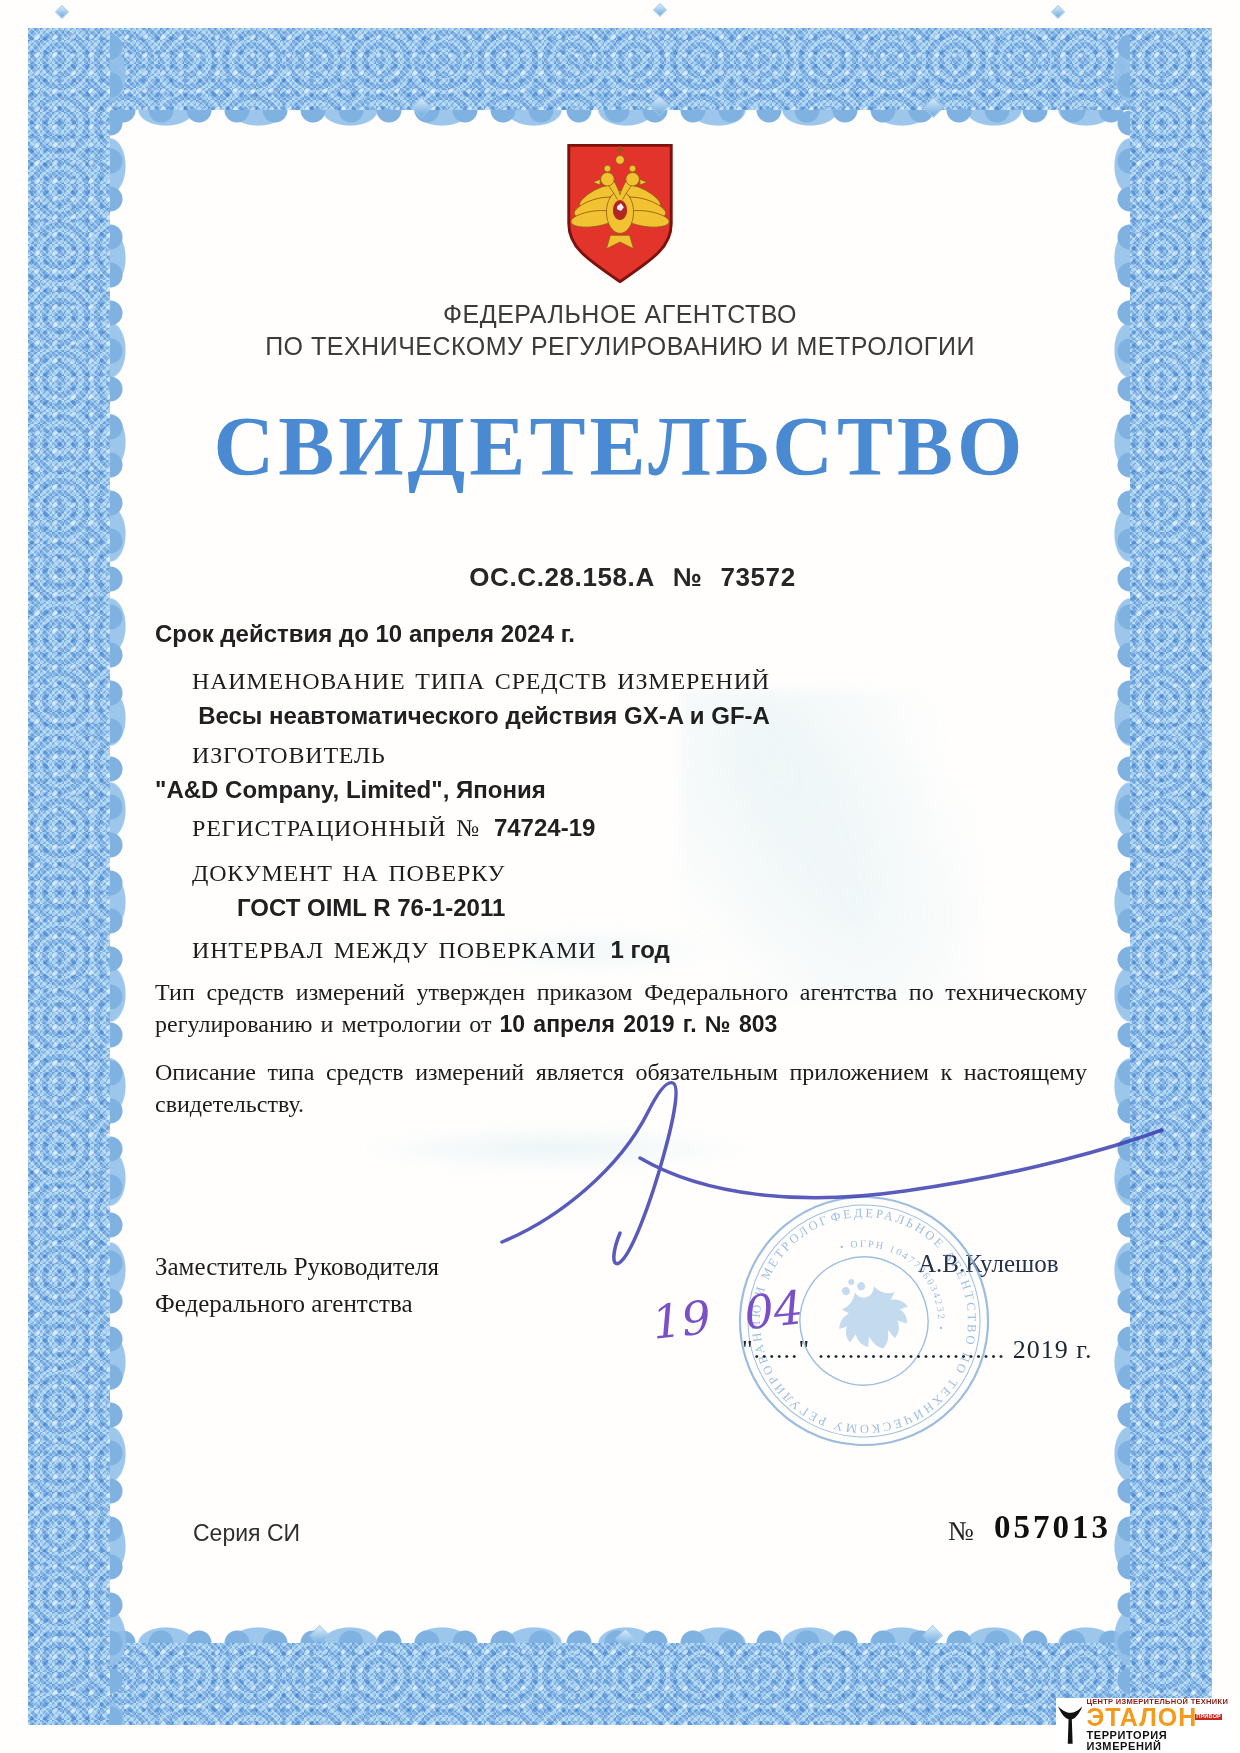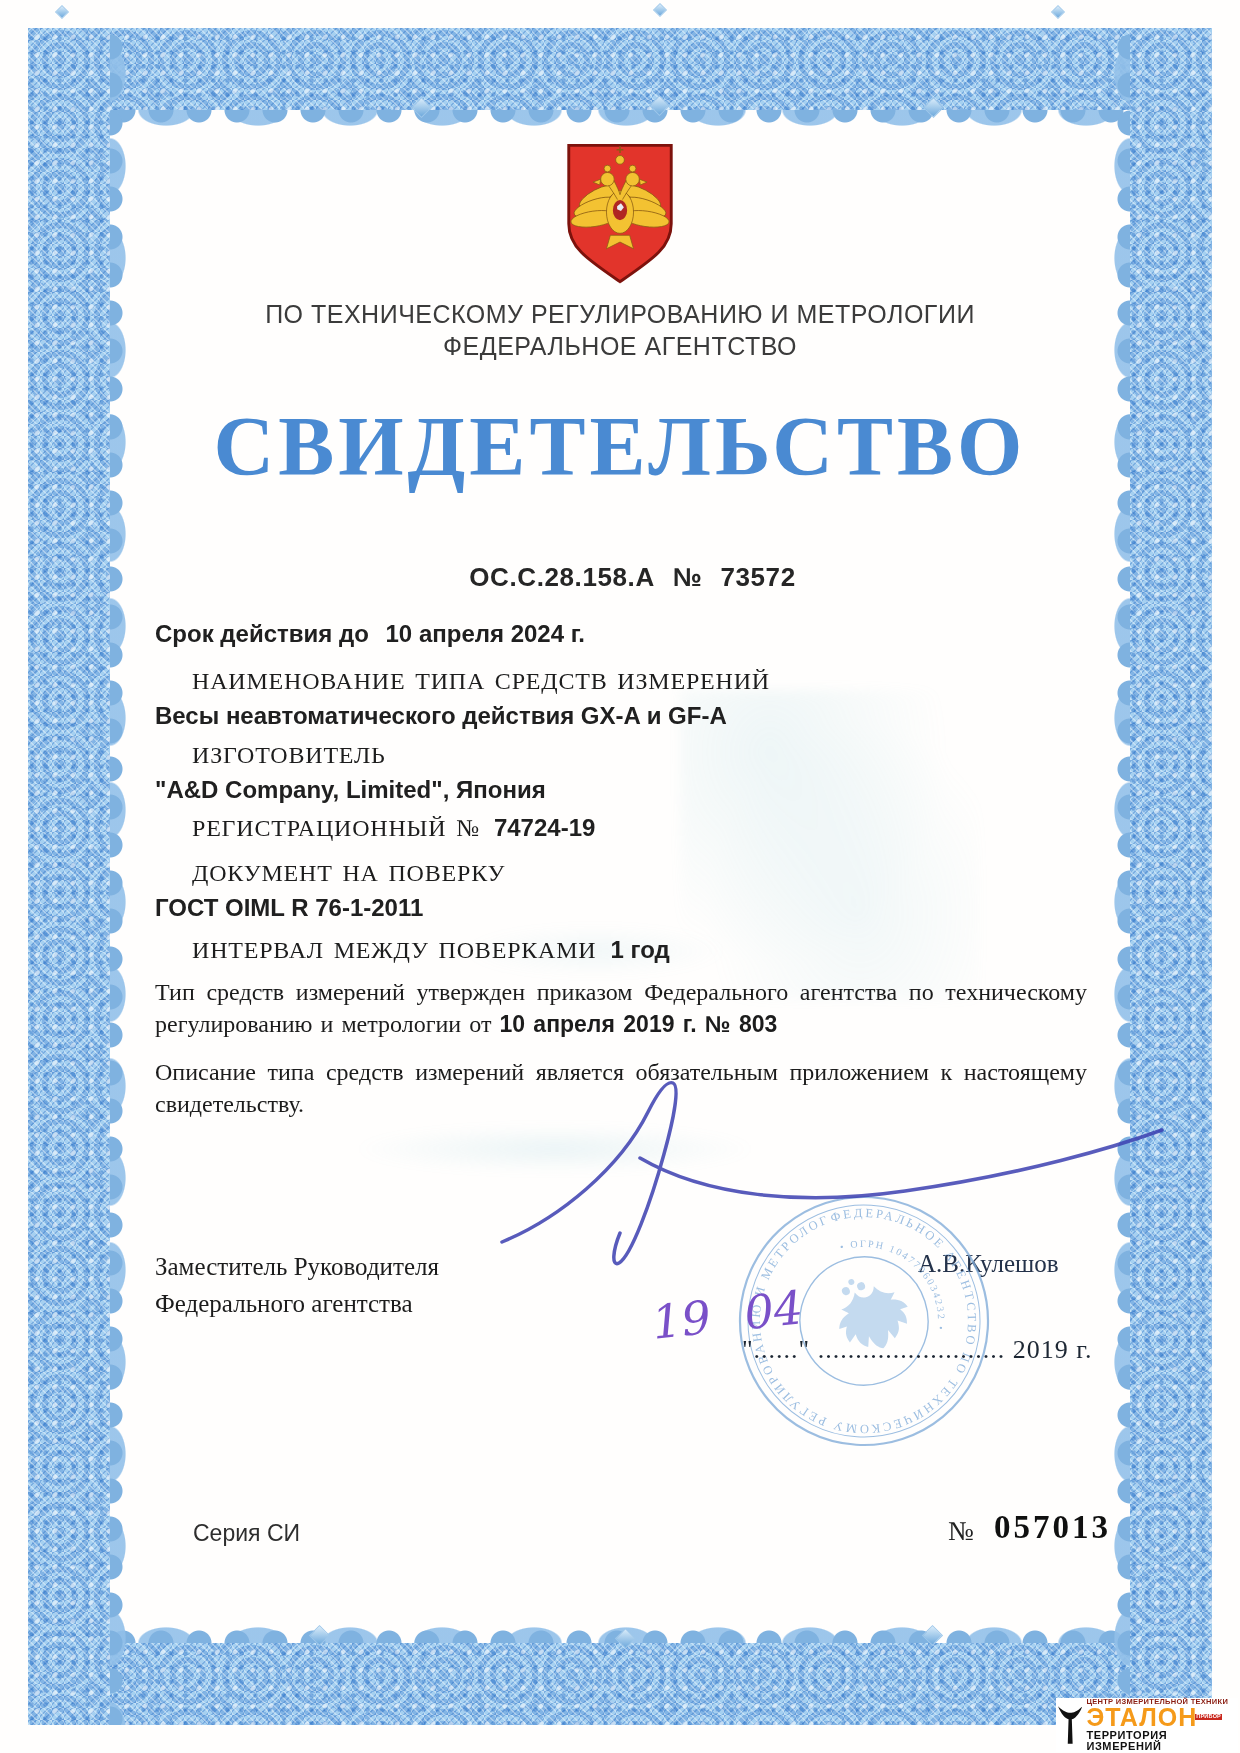--- a/index.html
+++ b/index.html
@@ -65,25 +65,25 @@
   .doc-subtitle{position:absolute;left:0;right:0;top:497px;text-align:center;
     font-family:"Liberation Sans",sans-serif;font-weight:bold;font-size:27px;color:#262626;
     word-spacing:12px;letter-spacing:.4px;}
   .cert-line{position:absolute;left:0;right:0;top:562px;text-align:center;
     font-family:"Liberation Sans",sans-serif;font-weight:bold;font-size:26px;color:#262626;letter-spacing:.6px;padding-left:25px;}
   .cert-line .gap{display:inline-block;width:18px;}
 
   
   .val-line{position:absolute;left:155px;top:620px;
     font-family:"Liberation Sans",sans-serif;font-weight:bold;font-size:24px;color:#202020;}
-  .val-line .date{margin-left:10px;}
+  .val-line .date{}
   .f-label{font-family:"Liberation Serif",serif;font-size:24px;color:#1d1d1d;letter-spacing:.8px;word-spacing:3px;margin-left:37px;}
   .f-value{font-family:"Liberation Sans",sans-serif;font-weight:bold;font-size:24px;color:#202020;}
   .field{position:absolute;left:155px;}
-  .field .f-value{display:block;margin-top:7px;}
+  .field .f-value{display:block;margin-top:7px;text-align:right;}
   .inline-field{position:absolute;left:155px;}
   .inline-field .f-value{margin-left:14px;}
   .para{position:absolute;left:155px;width:932px;text-align:justify;
     font-family:"Liberation Serif",serif;font-size:24px;line-height:32px;color:#1c1c1c;word-spacing:2px;}
   .para b{font-family:"Liberation Sans",sans-serif;font-size:23px;}
 
   
   .sig-position{position:absolute;left:155px;top:1248px;font-size:25px;line-height:37px;color:#1c1c1c;}
   .sig-name{position:absolute;left:918px;top:1250px;font-size:25px;color:#24324a;}
   .sig-svg{position:absolute;left:480px;top:1050px;pointer-events:none;}
@@ -152,22 +152,22 @@
       <circle cx="47" cy="29" r="3.5"></circle>
         <circle cx="73" cy="29" r="3.5"></circle>
         <circle cx="60" cy="20" r="4.5"></circle>
       <path d="M60 13 v-7 M56.5 9.5 h7" fill="none" stroke-width="1.6"></path>
       <ellipse cx="60" cy="72" rx="8" ry="11" fill="#b02622" stroke="#f3c232" stroke-width="1.2"></ellipse>
       <path d="M57 68 l4 -3 3 4 -3 4 -4 -2 z" fill="#e8ecf4" stroke="none"></path>
     </g>
   </svg>
 
   <div class="agency">
+    <div>ФЕДЕРАЛЬНОЕ АГЕНТСТВО</div>
     <div>ПО ТЕХНИЧЕСКОМУ РЕГУЛИРОВАНИЮ И МЕТРОЛОГИИ</div>
-    <div>ФЕДЕРАЛЬНОЕ АГЕНТСТВО</div>
   </div>
 
   <div class="doc-title">СВИДЕТЕЛЬСТВО</div>
 
   <div class="cert-line">
     <span>ОС.С.28.158.А</span><span class="gap"></span><span>№</span><span class="gap"></span><span>73572</span>
   </div>
 
   <div class="val-line">
     <span>Срок действия до</span>

